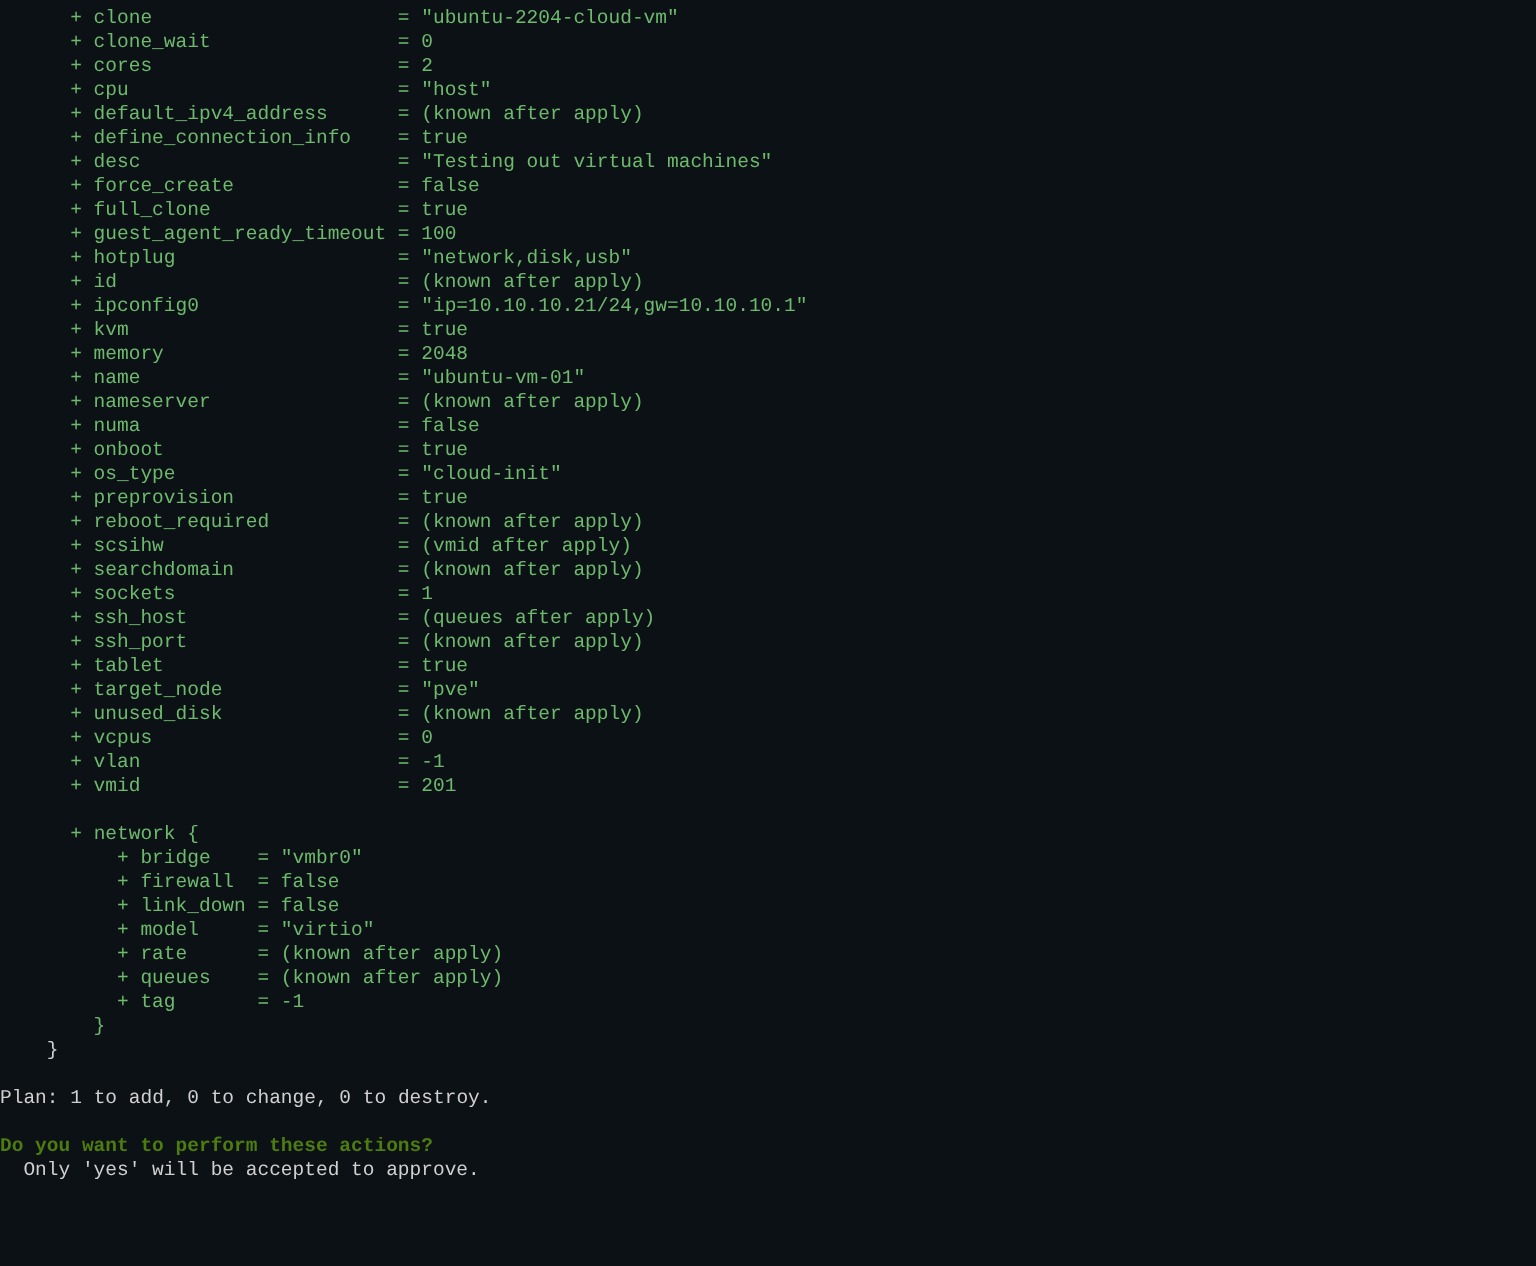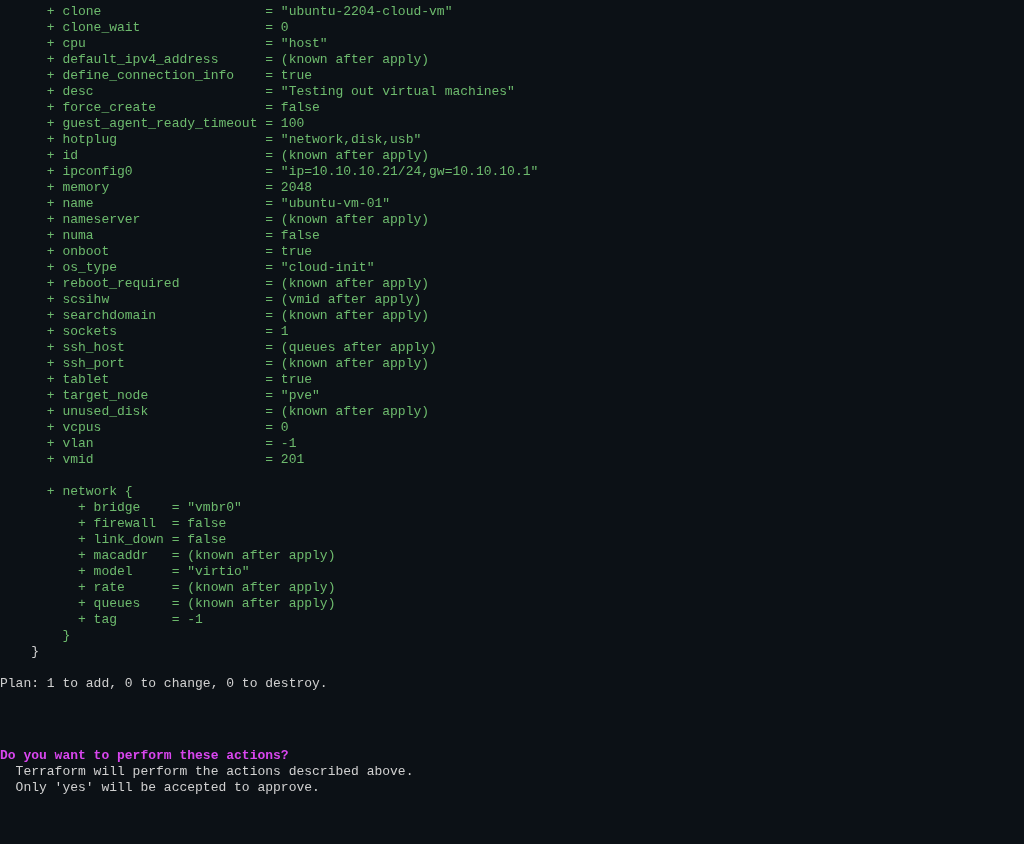--- a/index.html
+++ b/index.html
@@ -10,73 +10,75 @@
       font-size: 13px;
       line-height: 16px;
       padding: 4px 0;
       width: 1024px;
       height: 844px;
       overflow: hidden;
     }
     .line { white-space: pre; }
     .plus { color: #6dba6d; }
     .white { color: #d0d0d0; }
-    .bold { color: #d946ef; font-weight: bold; margin-top: 40px; }
+    .bold { color: #4d7c0f; font-weight: bold; }
     .attribs, .netattribs { display: block; }
   </style>
 </head>
 <body>
 
 <div>
   <div class="attribs">
       <div class="line plus">      + clone                     = "ubuntu-2204-cloud-vm"</div>
       <div class="line plus">      + clone_wait                = 0</div>
+      <div class="line plus">      + cores                     = 2</div>
       <div class="line plus">      + cpu                       = "host"</div>
       <div class="line plus">      + default_ipv4_address      = (known after apply)</div>
       <div class="line plus">      + define_connection_info    = true</div>
       <div class="line plus">      + desc                      = "Testing out virtual machines"</div>
       <div class="line plus">      + force_create              = false</div>
+      <div class="line plus">      + full_clone                = true</div>
       <div class="line plus">      + guest_agent_ready_timeout = 100</div>
       <div class="line plus">      + hotplug                   = "network,disk,usb"</div>
       <div class="line plus">      + id                        = (known after apply)</div>
       <div class="line plus">      + ipconfig0                 = "ip=10.10.10.21/24,gw=10.10.10.1"</div>
+      <div class="line plus">      + kvm                       = true</div>
       <div class="line plus">      + memory                    = 2048</div>
       <div class="line plus">      + name                      = "ubuntu-vm-01"</div>
       <div class="line plus">      + nameserver                = (known after apply)</div>
       <div class="line plus">      + numa                      = false</div>
       <div class="line plus">      + onboot                    = true</div>
       <div class="line plus">      + os_type                   = "cloud-init"</div>
+      <div class="line plus">      + preprovision              = true</div>
       <div class="line plus">      + reboot_required           = (known after apply)</div>
       <div class="line plus">      + scsihw                    = (vmid after apply)</div>
       <div class="line plus">      + searchdomain              = (known after apply)</div>
       <div class="line plus">      + sockets                   = 1</div>
       <div class="line plus">      + ssh_host                  = (queues after apply)</div>
       <div class="line plus">      + ssh_port                  = (known after apply)</div>
       <div class="line plus">      + tablet                    = true</div>
       <div class="line plus">      + target_node               = "pve"</div>
       <div class="line plus">      + unused_disk               = (known after apply)</div>
       <div class="line plus">      + vcpus                     = 0</div>
       <div class="line plus">      + vlan                      = -1</div>
       <div class="line plus">      + vmid                      = 201</div>
     </div>
   <div class="line plus"> </div>
   <div class="line plus">      <span class="plus">+ </span><span>network {</span></div>
   <div class="netattribs">
       <div class="line plus">          + bridge    = "vmbr0"</div>
       <div class="line plus">          + firewall  = false</div>
       <div class="line plus">          + link_down = false</div>
-      <div class="line plus">          + macaddr   = (known after apply)</div>
       <div class="line plus">          + model     = "virtio"</div>
       <div class="line plus">          + rate      = (known after apply)</div>
       <div class="line plus">          + queues    = (known after apply)</div>
       <div class="line plus">          + tag       = -1</div>
     </div>
   <div class="line plus">        }</div>
   <div class="line white">    }</div>
   <div class="line"> </div>
   <div class="line"><span class="white">Plan:</span><span class="white"> 1 to add, 0 to change, 0 to destroy.</span></div>
   <div class="line"> </div>
   <div class="line bold">Do you want to perform these actions?</div>
-  <div class="line white">  Terraform will perform the actions described above.</div>
   <div class="line white">  Only 'yes' will be accepted to approve.</div>
   <div class="line"> </div>
 
 </div>
 
 </body></html>

